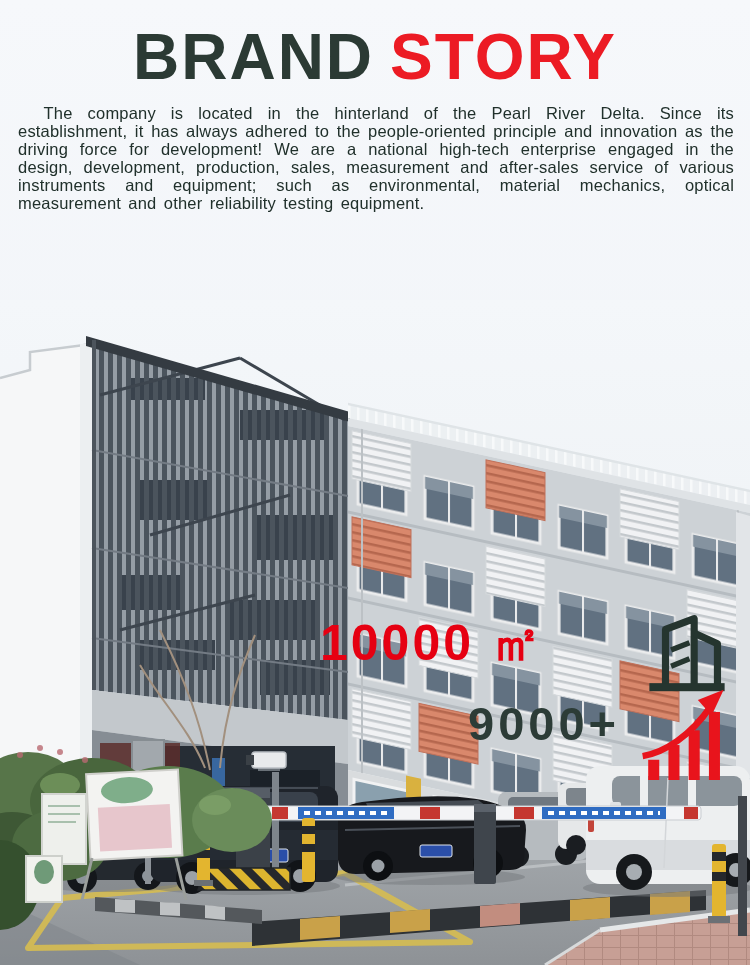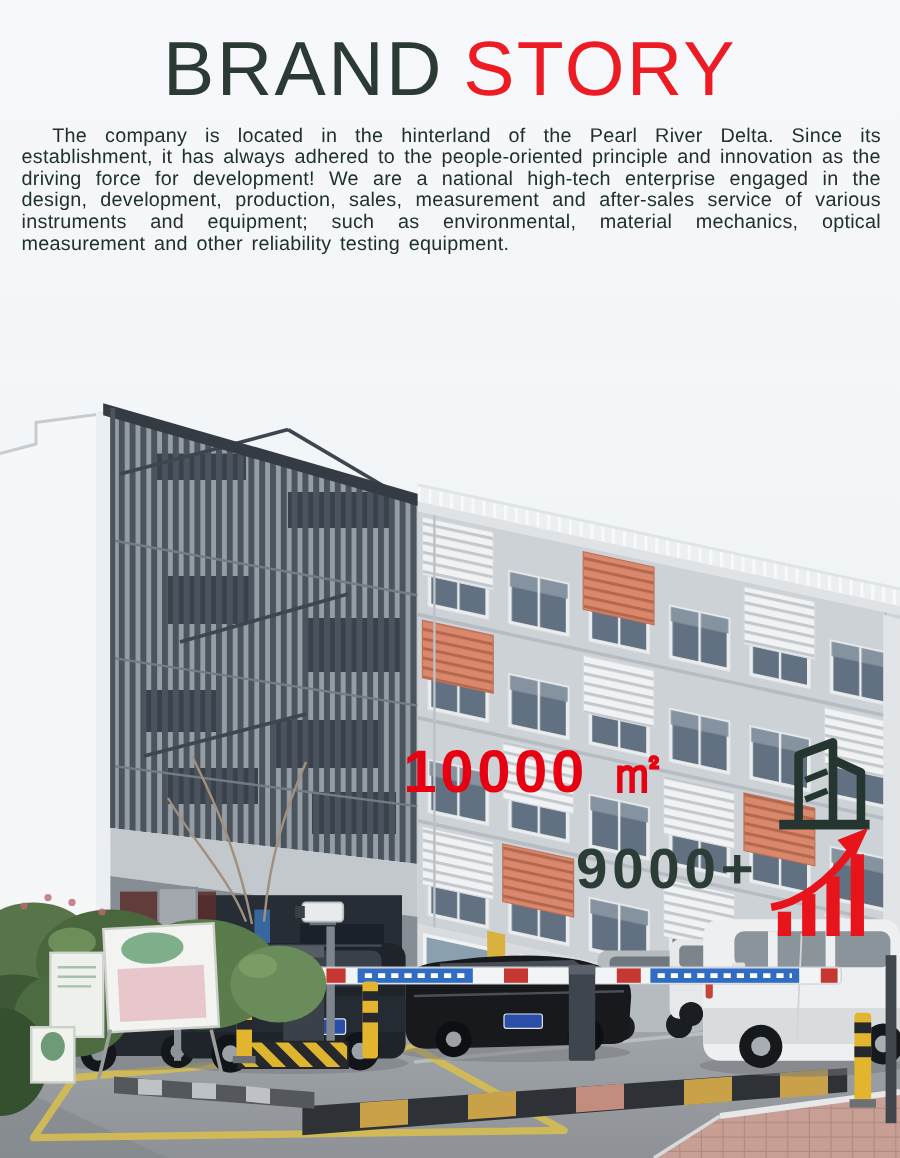--- a/index.html
+++ b/index.html
@@ -3,39 +3,39 @@
 <meta charset="utf-8">
 <style>
   html,body{margin:0;padding:0;background:#ffffff;}
   .page{
     position:relative;width:750px;height:965px;overflow:hidden;
     background:linear-gradient(180deg,#f6f8fb 0%,#f1f4f8 55%,#eef1f5 100%);
     font-family:"Liberation Sans","DejaVu Sans",sans-serif;
   }
   .title{
     margin:24px 0 13px;text-align:center;
-    font-size:64px;font-weight:normal;letter-spacing:2px;line-height:1.04;
+    font-size:64px;font-weight:bold;letter-spacing:2px;line-height:1.04;
     white-space:nowrap;
   }
   .t-brand{color:#2b3a34;}
   .t-story{color:#ec1b24;margin-left:16px;}
   .intro{
     padding:0 16px 0 18px;margin:0;color:#20302b;
     font-size:16.5px;line-height:18px;letter-spacing:.2px;word-spacing:2.5px;
     text-align:justify;
   }
   p.para{margin:0;text-indent:1.55em;}
   .photo{position:absolute;left:0;top:300px;width:750px;height:665px;}
   .photo-art{position:absolute;left:0;top:0;}
   .stat{position:absolute;}
   .stat-value{font-weight:bold;letter-spacing:3px;line-height:1;}
-  .s1{left:336px;top:318px;}
+  .s1{left:320px;top:318px;}
   .s1 .stat-value{font-size:50px;color:#e60012;}
   .s1 .stat-label{font-size:21px;color:#e60012;letter-spacing:.3px;margin-top:6px;}
-  .s2{left:480px;top:400px;}
+  .s2{left:468px;top:400px;}
   .s2 .stat-value{font-size:47px;color:#2c3c37;letter-spacing:4px;}
   .s2 .stat-label{font-size:21px;color:#2c3c37;letter-spacing:.6px;margin-top:7px;}
   .icon-abs{position:absolute;}
   .bldg-icon{left:644px;top:306px;}
   .chart-icon{left:640px;top:388px;}
 </style>
 </head>
 <body>
 
 <div class="page">

